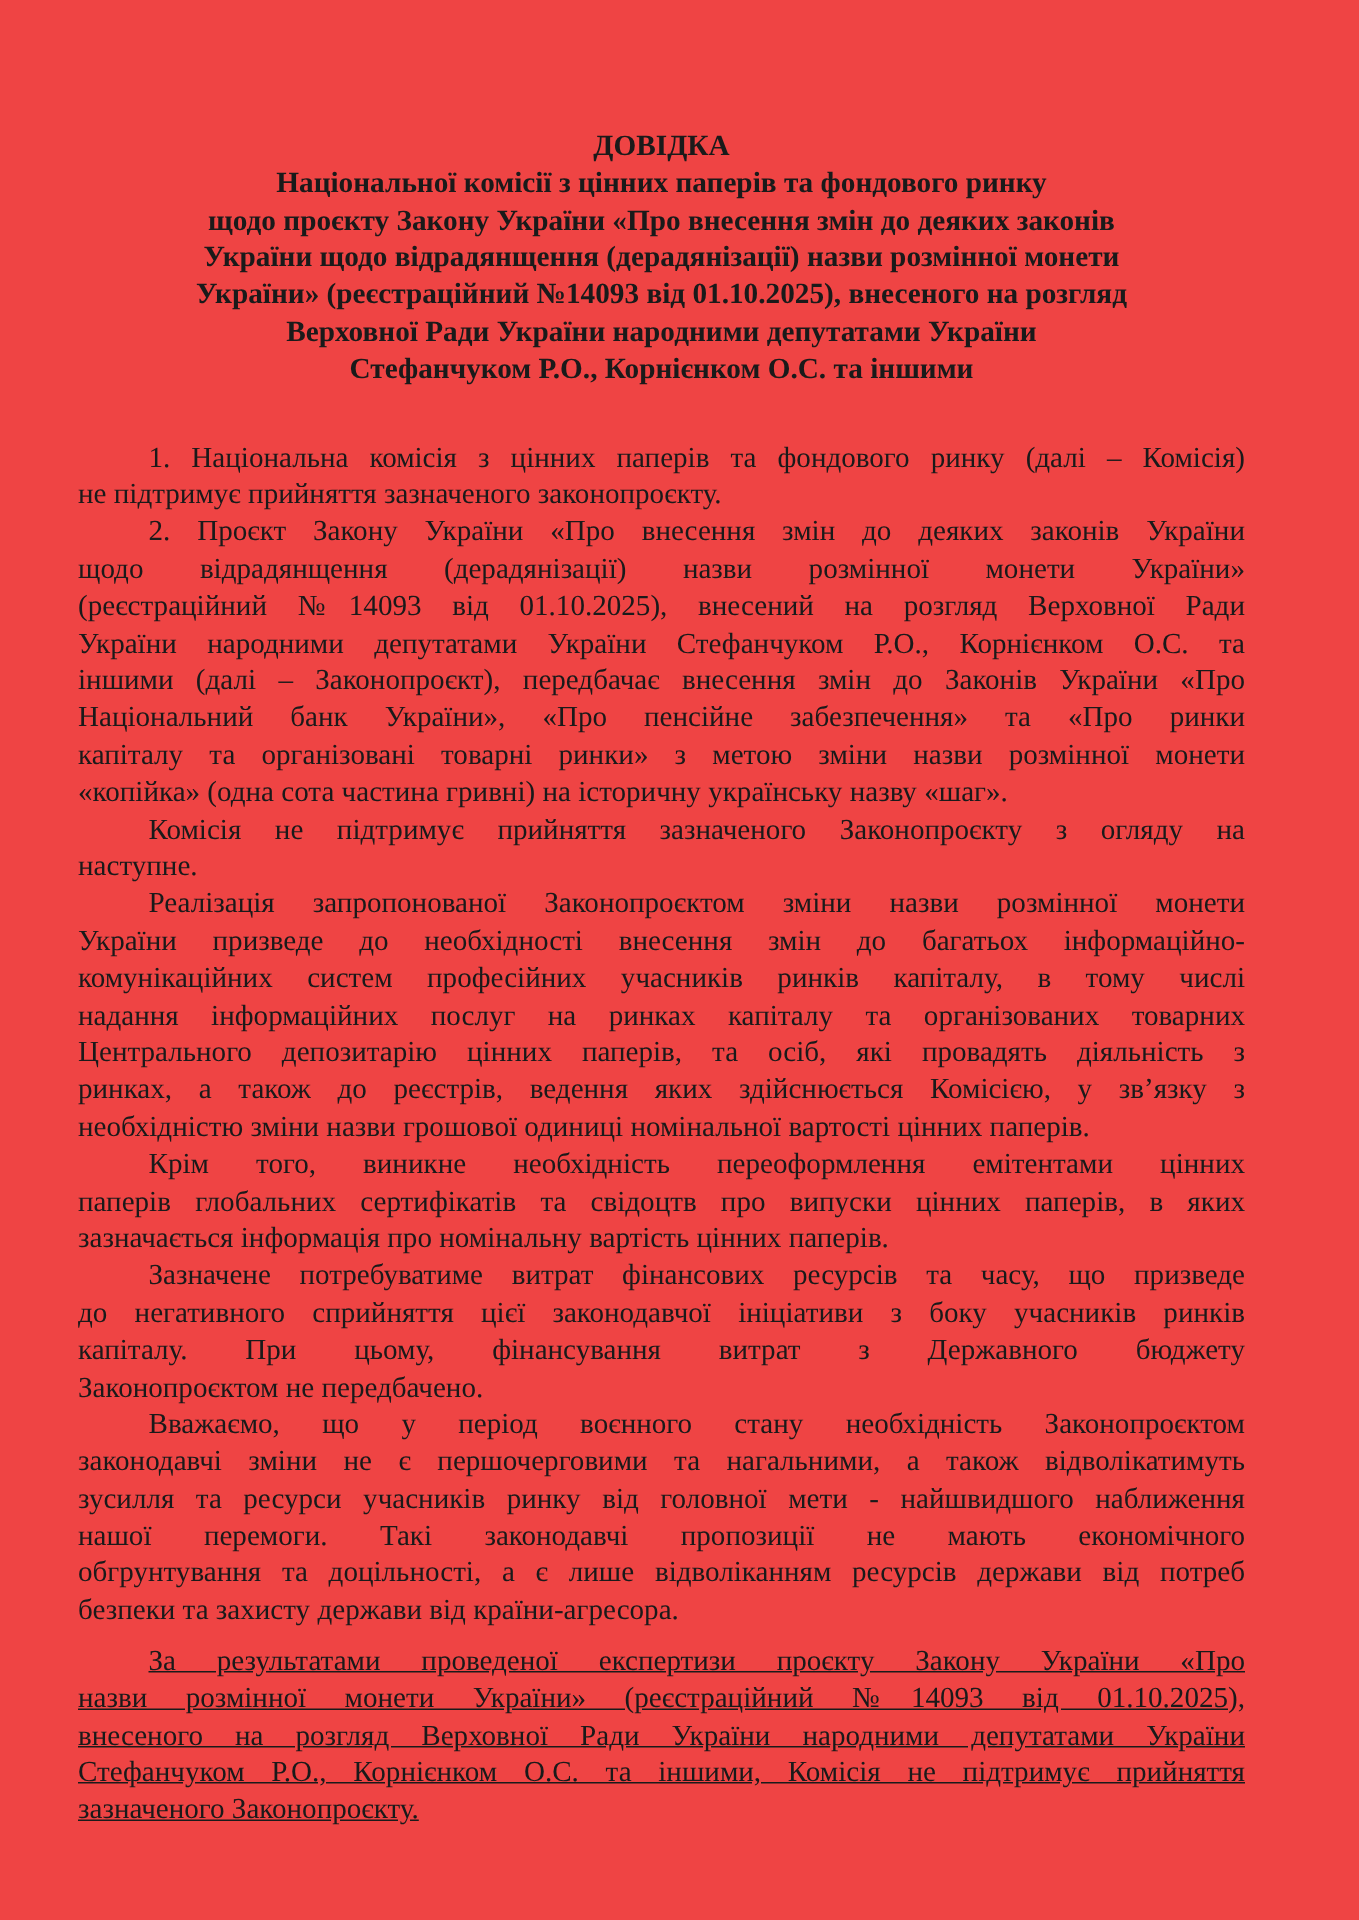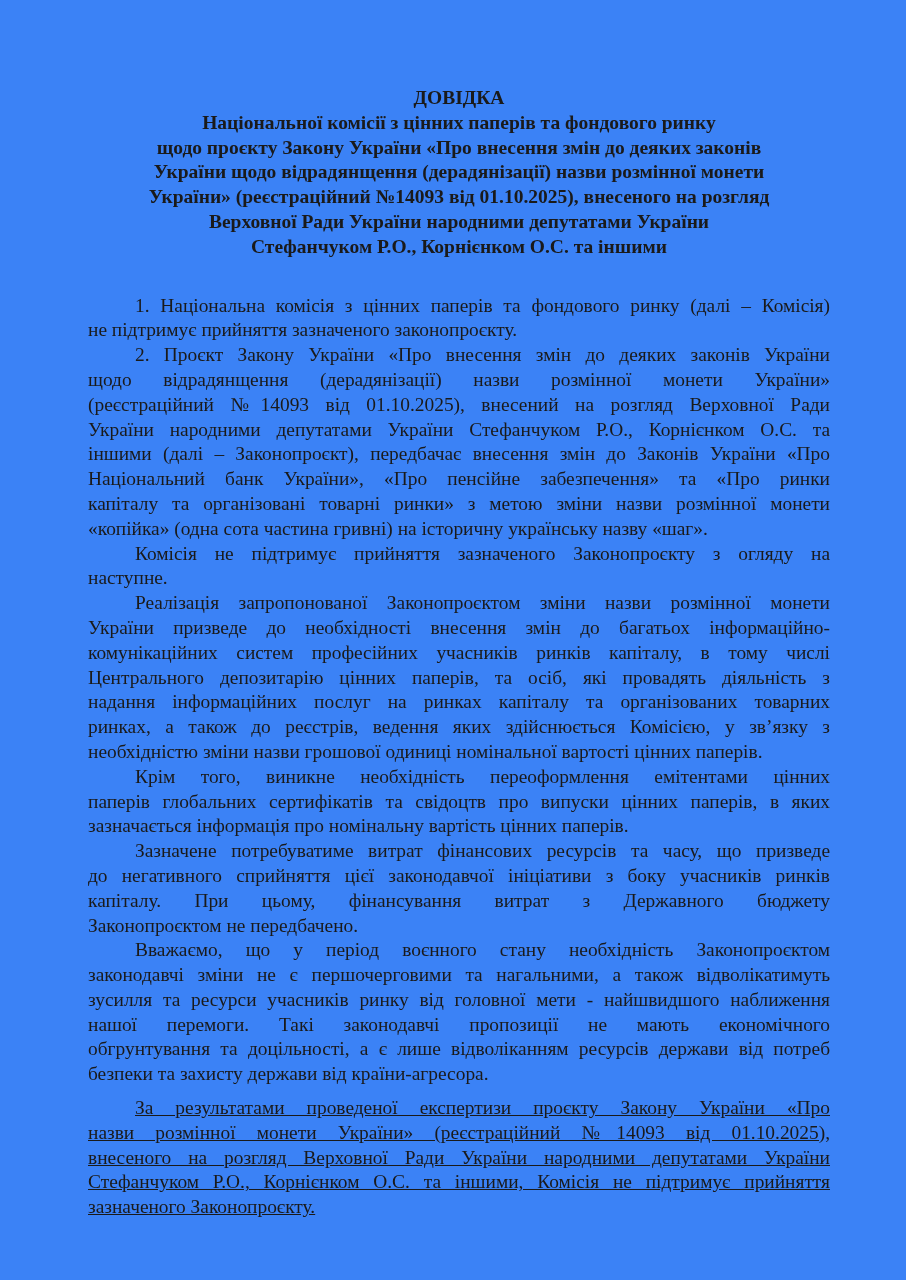--- a/index.html
+++ b/index.html
@@ -5,23 +5,23 @@
   html, body { margin: 0; padding: 0; }
   body {
     width: 906px; height: 1280px;
     background: #ffffff;
     color: #1a1a1a;
     font-family: "Liberation Serif", "DejaVu Serif", serif;
   }
   .page {
     box-sizing: border-box;
     width: 906px; height: 1280px;
-    padding: 86px 76px 0 88px;
+    padding: 86px 76px 0 52px;
     overflow: hidden;
-    background: #3b82f6;
+    background: #ef4444;
   }
   .title { margin: 0 0 34px 0; }
   .title .line {
     font-size: 19.5px;
     font-weight: 700;
     line-height: 24.8px;
     text-align: center;
     text-align-last: center;
     white-space: nowrap;
   }
@@ -72,22 +72,22 @@
 
     <div class="para gap-sm">
       <div class="line first">Комісія не підтримує прийняття зазначеного Законопроєкту з огляду на</div>
       <div class="line last">наступне.</div>
     </div>
 
     <div class="para">
       <div class="line first">Реалізація запропонованої Законопроєктом зміни назви розмінної монети</div>
       <div class="line">України призведе до необхідності внесення змін до багатьох інформаційно-</div>
       <div class="line">комунікаційних систем професійних учасників ринків капіталу, в тому числі</div>
+      <div class="line">надання інформаційних послуг на ринках капіталу та організованих товарних</div>
       <div class="line">Центрального депозитарію цінних паперів, та осіб, які провадять діяльність з</div>
-      <div class="line">надання інформаційних послуг на ринках капіталу та організованих товарних</div>
       <div class="line">ринках, а також до реєстрів, ведення яких здійснюється Комісією, у зв’язку з</div>
       <div class="line last">необхідністю зміни назви грошової одиниці номінальної вартості цінних паперів.</div>
     </div>
 
     <div class="para">
       <div class="line first">Крім того, виникне необхідність переоформлення емітентами цінних</div>
       <div class="line">паперів глобальних сертифікатів та свідоцтв про випуски цінних паперів, в яких</div>
       <div class="line last">зазначається інформація про номінальну вартість цінних паперів.</div>
     </div>
 

